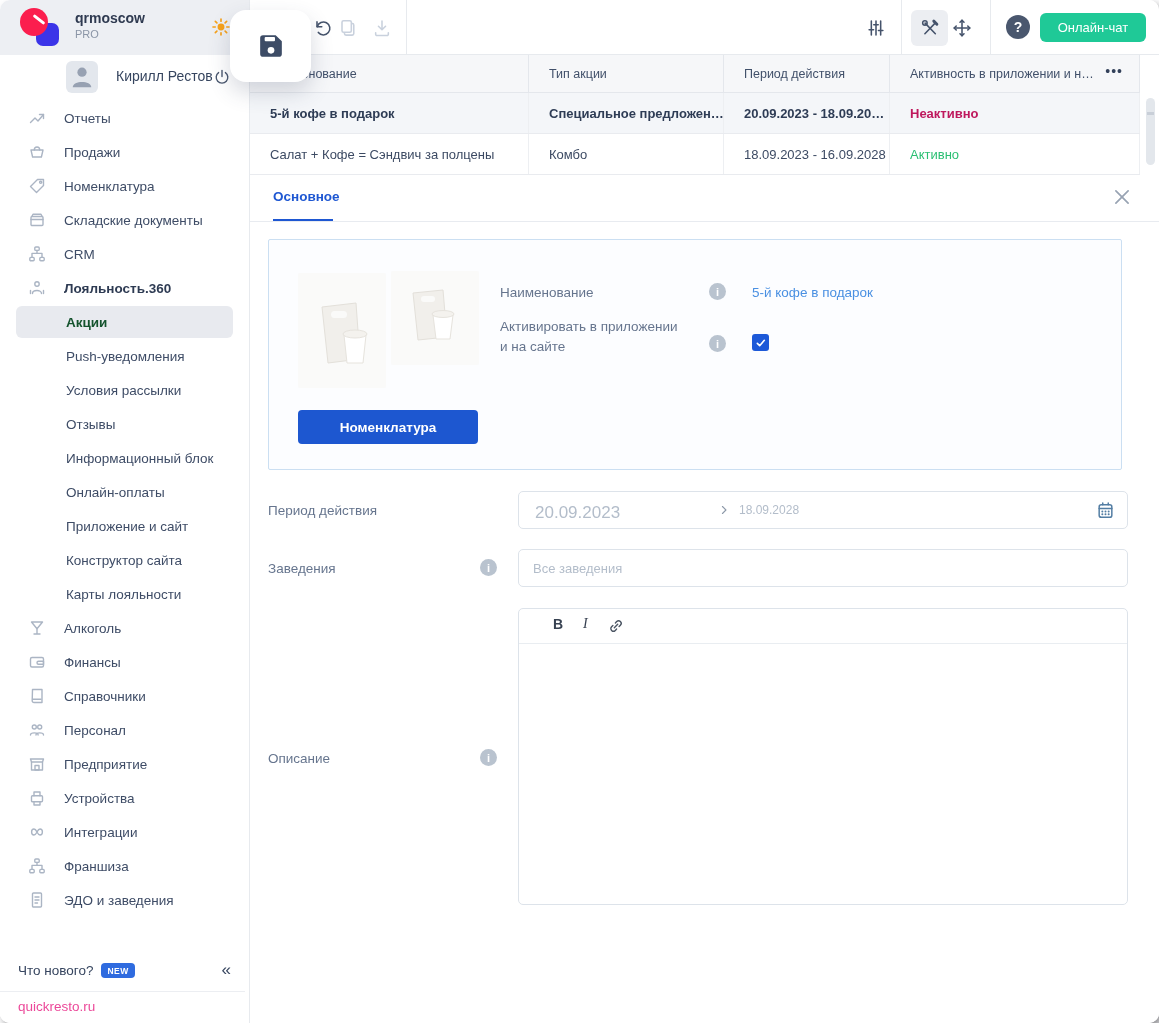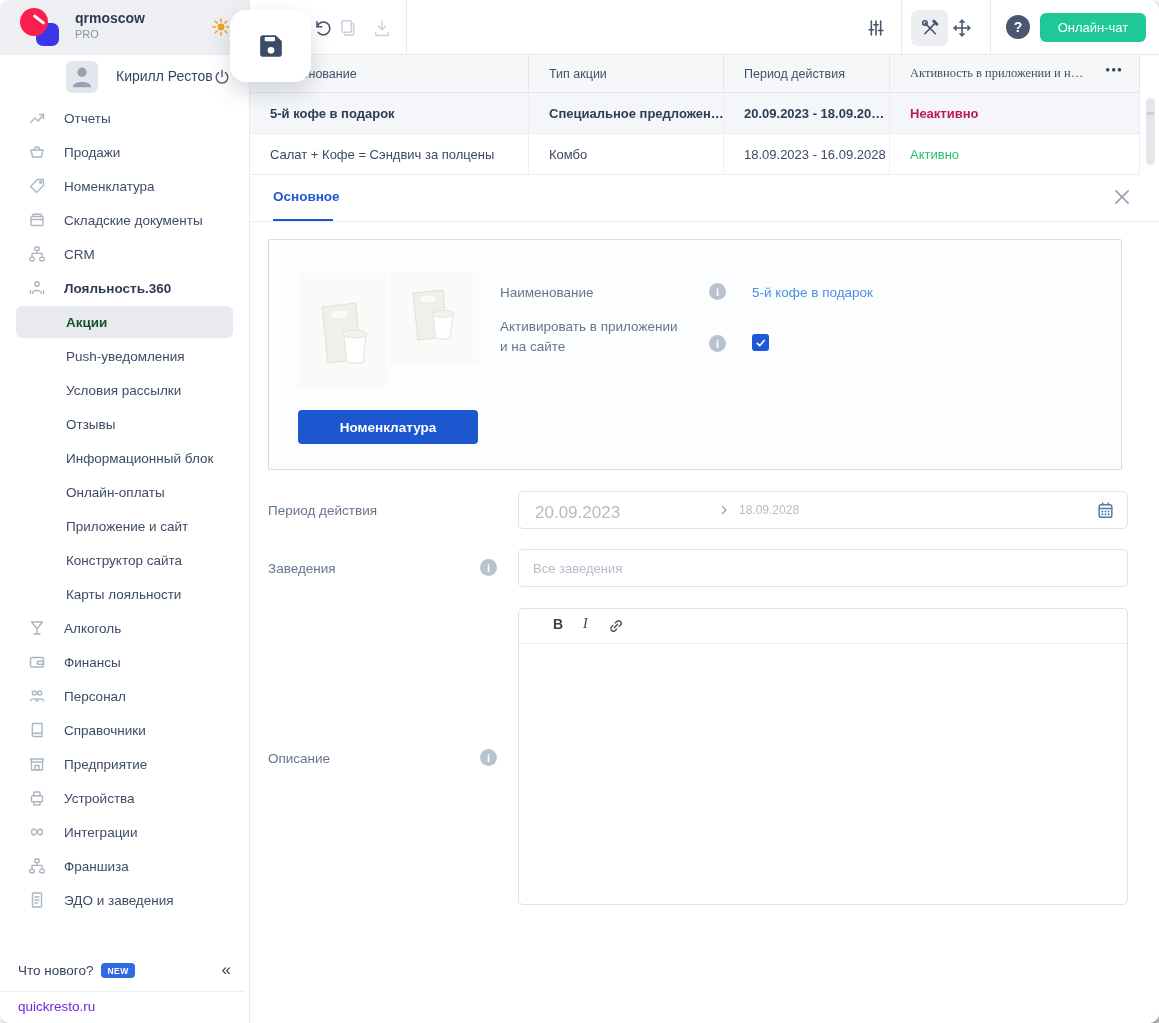--- a/index.html
+++ b/index.html
@@ -28,21 +28,21 @@
   .nav-item.bold{font-weight:700;color:#2e3b53;}
   .nav-item.active{margin:0 18px;}
   .nav-item.active::before{content:"";position:absolute;left:-2px;right:-2px;top:1px;bottom:1px;background:#e8eaef;border-radius:6px;}
   .nav-item.active .lbl{left:48px;font-weight:700;color:#14532d;position:relative;}
   .s-footer{position:absolute;left:0;bottom:0;right:4px;height:74px;background:#fff;}
   .wn-row{position:absolute;left:18px;right:14px;top:10px;height:22px;display:flex;align-items:center;}
   .wn-label{font-size:13.5px;color:#36455f;}
   .badge-new{margin-left:8px;background:#2f6bdf;color:#fff;font-size:8.5px;font-weight:700;letter-spacing:.5px;padding:3px 6px 2px;border-radius:4px;}
   .collapse{margin-left:auto;font-size:17px;color:#36455f;cursor:pointer;}
   .s-footer .divider{position:absolute;left:0;right:0;top:42px;border-top:1px solid #eceef2;}
-  .site-link{position:absolute;left:18px;top:50px;font-size:13.5px;color:#6d28d9;cursor:pointer;}
+  .site-link{position:absolute;left:18px;top:50px;font-size:13.5px;color:#ec4899;cursor:pointer;}
   
   .main{position:absolute;left:250px;top:0;right:0;bottom:0;}
   .toolbar{position:relative;height:55px;border-bottom:1px solid #e7eaee;background:#fff;}
   .tb-icon{position:absolute;top:18px;width:20px;height:20px;color:#45536b;cursor:pointer;}
   .tb-icon.disabled{color:#c9d1dd;cursor:default;}
   .tb-div{position:absolute;top:0;bottom:0;border-left:1px solid #e7eaee;}
   .tools-bg{position:absolute;left:661px;top:10px;width:37px;height:36px;background:#eceef2;border-radius:6px;}
   .q-circle{position:absolute;left:756px;top:15px;width:24px;height:24px;border-radius:50%;background:#4a576e;color:#fff;
             font-size:14px;font-weight:700;display:flex;align-items:center;justify-content:center;cursor:pointer;}
   .chat-btn{position:absolute;left:790px;top:13px;width:106px;height:29px;background:#1fc997;color:#fff;border:none;border-radius:6px;
@@ -240,35 +240,35 @@
             <svg viewBox="0 0 18 18" fill="none" stroke="currentColor" stroke-width="1.4" stroke-linecap="round" stroke-linejoin="round">
               <rect x="2.5" y="4.5" width="13" height="9.5" rx="1.5"></rect>
               <path d="M10.5 8.2h5v3h-5a1.5 1.5 0 0 1 0-3Z"></path>
             </svg>
           </span>
           <span class="lbl">Финансы</span>
         </div>
         <div class="nav-item">
           <span class="icon">
             <svg viewBox="0 0 18 18" fill="none" stroke="currentColor" stroke-width="1.4" stroke-linecap="round" stroke-linejoin="round">
+              <path d="M4.5 2.5h9.5v13H6a1.8 1.8 0 0 1-1.8-1.8Z"></path>
+              <path d="M4.5 12.3H13"></path>
+            </svg>
+          </span>
+          <span class="lbl">Справочники</span>
+        </div>
+        <div class="nav-item">
+          <span class="icon">
+            <svg viewBox="0 0 18 18" fill="none" stroke="currentColor" stroke-width="1.4" stroke-linecap="round" stroke-linejoin="round">
               <circle cx="6.3" cy="6" r="2"></circle>
               <circle cx="11.7" cy="6" r="2"></circle>
               <path d="M2.5 14c0-2.8 7.6-2.8 7.6 0M8 14c0-2.8 7.5-2.8 7.5 0"></path>
             </svg>
           </span>
           <span class="lbl">Персонал</span>
-        </div>
-        <div class="nav-item">
-          <span class="icon">
-            <svg viewBox="0 0 18 18" fill="none" stroke="currentColor" stroke-width="1.4" stroke-linecap="round" stroke-linejoin="round">
-              <path d="M4.5 2.5h9.5v13H6a1.8 1.8 0 0 1-1.8-1.8Z"></path>
-              <path d="M4.5 12.3H13"></path>
-            </svg>
-          </span>
-          <span class="lbl">Справочники</span>
         </div>
         <div class="nav-item">
           <span class="icon">
             <svg viewBox="0 0 18 18" fill="none" stroke="currentColor" stroke-width="1.4" stroke-linecap="round" stroke-linejoin="round">
               <path d="M3.5 7v8h11V7"></path>
               <path d="M2.5 4h13l-1 3h-11Z"></path>
               <rect x="7" y="10.5" width="4" height="4.5"></rect>
             </svg>
           </span>
           <span class="lbl">Предприятие</span>
@@ -367,21 +367,21 @@
         </span>
       <div class="tb-div" style="left:740px"></div>
       <div class="q-circle">?</div>
       <button class="chat-btn">Онлайн-чат</button>
     </div>
 
     <div class="thead">
         <div class="th" style="width: 279px;">Наименование</div>
         <div class="th" style="width: 195px;">Тип акции</div>
         <div class="th" style="width: 166px;">Период действия</div>
-        <div class="th" style="width: 250px; font-family: Liberation Serif, serif;">Активность в приложении и н…<span class="dots-menu">•••</span></div>
+        <div class="th" style="width: 250px;">Активность в приложении и н…<span class="dots-menu">•••</span></div>
       </div>
     <div class="trow selected" style="top: 93px;">
         <div class="td" style="width: 279px;">5-й кофе в подарок</div>
         <div class="td" style="width: 195px;">Специальное предложен…</div>
         <div class="td" style="width: 166px;">20.09.2023 - 18.09.20…</div>
         <div class="td" style="width: 250px; color: #be185d; font-weight: 700;">Неактивно</div>
       </div>
       <div class="trow" style="top: 134px;">
         <div class="td" style="width: 279px;">Салат + Кофе = Сэндвич за полцены</div>
         <div class="td" style="width: 195px;">Комбо</div>

